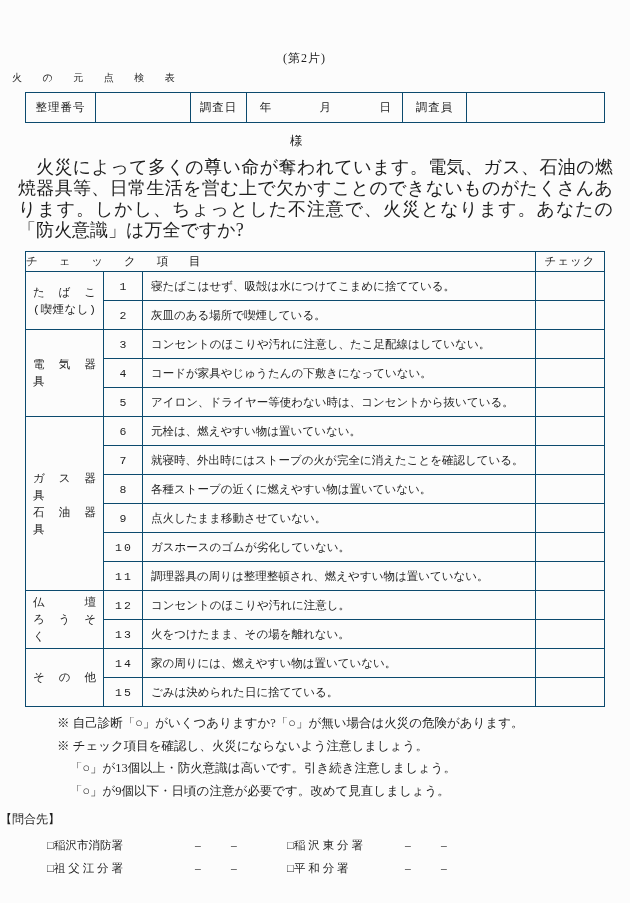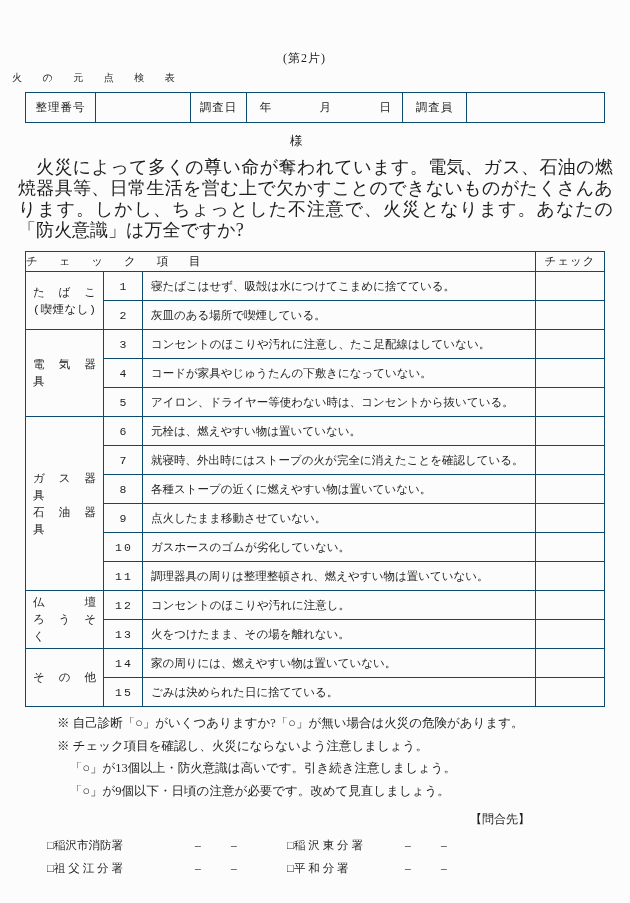--- a/index.html
+++ b/index.html
@@ -36,21 +36,21 @@
   .cat span { display:block; text-align:justify; text-align-last:justify; line-height:17px; }
   .num { text-align:center; }
   .num.wide { letter-spacing:2px; padding-left:2px; }
   .item { padding-left:8px; }
 
   .notes { margin-top:5px; font-size:12.5px; }
   .note-line { line-height:22.5px; }
   .note-sym { padding-left:57px; }
   .note-res { padding-left:70px; }
 
-  .contact-heading { margin-top:9px; margin-right:100px; text-align:right; font-size:12px; }
+  .contact-heading { margin-top:9px; margin-right:100px; text-align:left; font-size:12px; }
   .contact-rows { margin-top:6px; }
   .contact-row { display:flex; margin-left:47px; line-height:23px; font-size:11.5px; }
   .contact-cell { width:240px; display:flex; align-items:baseline; }
   .c-name { display:inline-block; }
   .cell-left .c-name { width:148px; }
   .cell-right .c-name { width:118px; }
   .c-dash { display:inline-block; width:10px; }
   .c-dash.second { margin-left:26px; }
 </style>
 </head>

